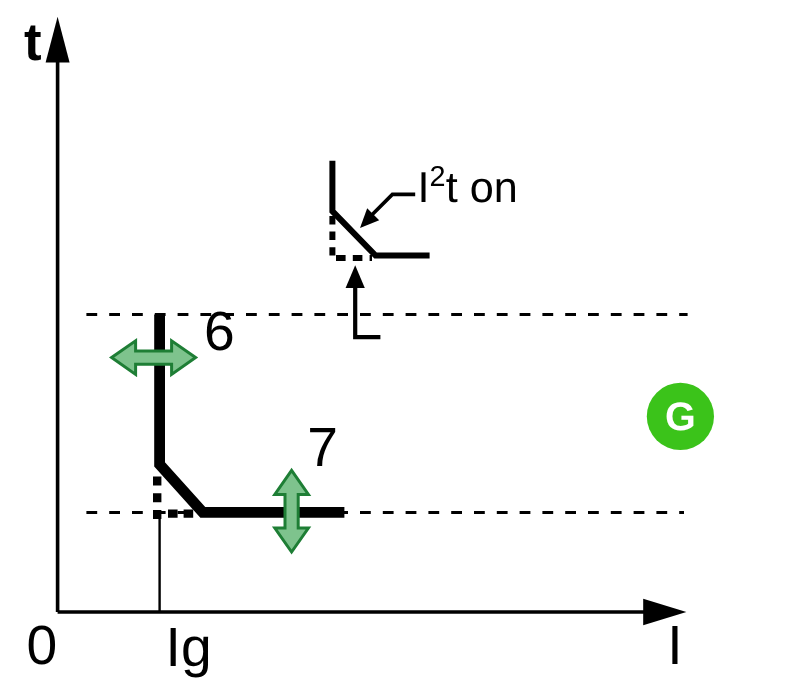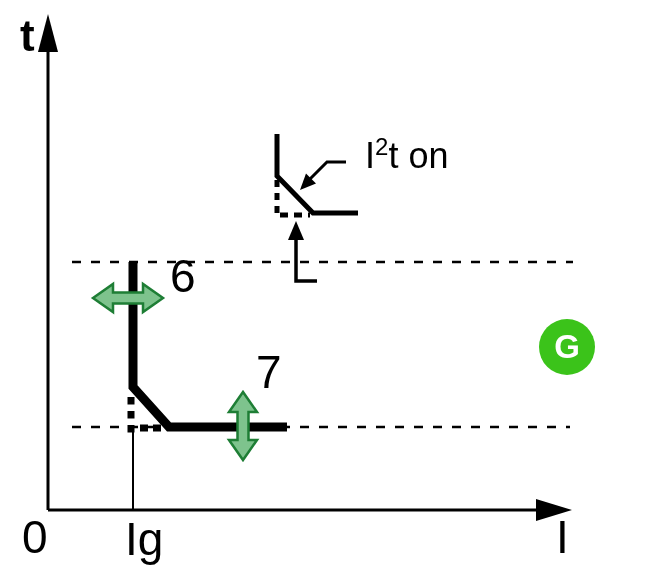--- a/index.html
+++ b/index.html
@@ -63,26 +63,26 @@
 
     <polygon class="blk-fill" points="296,221 288,240 304,240"></polygon>
     <path class="blk" d="M296,238 L296,281 L317,281" stroke-width="3.5"></path>
 
     <polygon class="green-arrow" points="93,298 113,284 113,292.5 143,292.5 143,284 163,298 143,312 143,303.5 113,303.5 113,312"></polygon>
     <polygon class="green-arrow" points="243,392 229,412 237.5,412 237.5,440 229,440 243,460 257,440 248.5,440 248.5,412 257,412"></polygon>
   </svg>
 
   <div class="lbl t-lbl" style="left:20px; top:14px;">t</div>
   <div class="lbl axis-lbl" style="left:22px; top:514px;">0</div>
-  <div class="lbl axis-lbl" style="left:125px; top:516px;">Ig</div>
+  <div class="lbl axis-lbl" style="left:138px; top:516px;">Ig</div>
   <div class="lbl axis-lbl" style="left:556px; top:514px;">I</div>
 
   <div class="lbl num-lbl" style="left:170px; top:253px;">6</div>
   <div class="lbl num-lbl" style="left:256px; top:349px;">7</div>
 
-  <div class="lbl i2t-lbl" style="left:348px; top:138px;margin-left:17px;"><span>I</span><span class="sup">2</span><span>t on</span></div>
+  <div class="lbl i2t-lbl" style="left:348px; top:138px;"><span>I</span><span class="sup">2</span><span>t on</span></div>
 
 
   <div class="badge">
     <span>G</span>
   </div>
 
 </div>
 
 </body></html>

